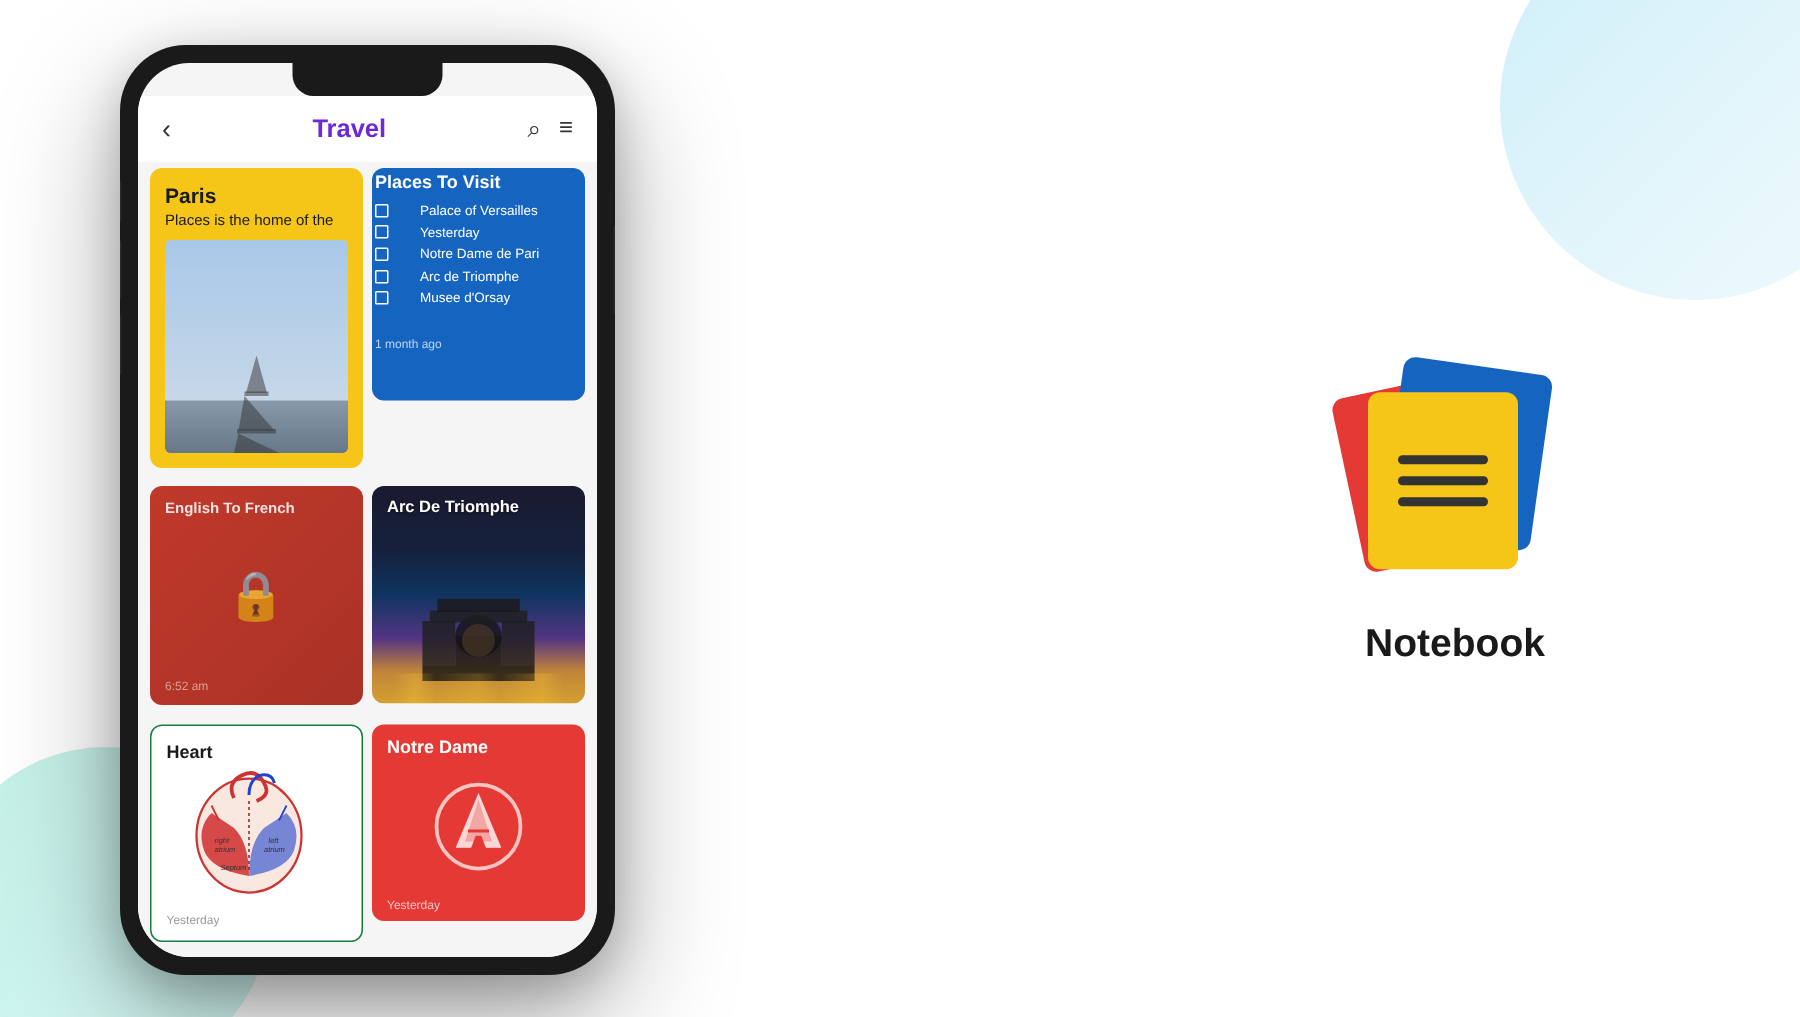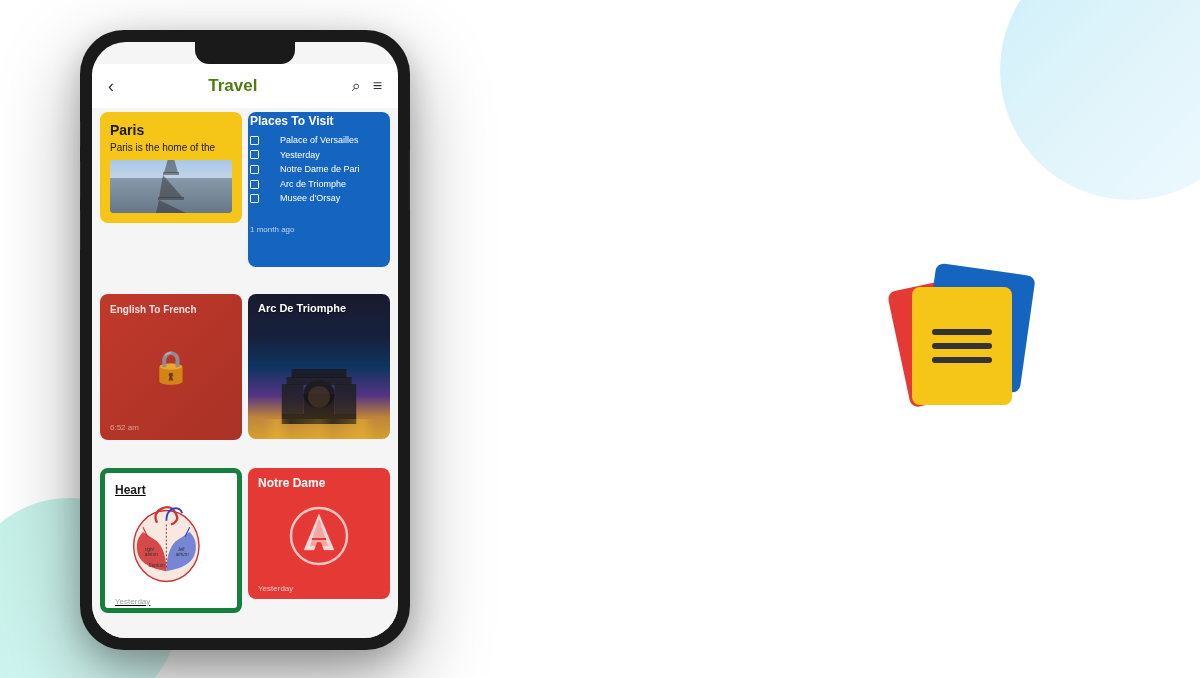--- a/index.html
+++ b/index.html
@@ -132,21 +132,21 @@
       display: flex;
       align-items: center;
       justify-content: space-between;
       padding: 0 16px;
       z-index: 5;
     }
 
     .header-title {
       font-size: 17px;
       font-weight: 700;
-      color: #4d7c0f;
+      color: #6d28d9;
     }
 
     .header-icons {
       display: flex;
       gap: 12px;
       align-items: center;
     }
 
     .header-icon {
       font-size: 16px;
@@ -179,21 +179,21 @@
       border-radius: 8px;
       overflow: hidden;
       position: relative;
       cursor: pointer;
     }
 
     
     .note-paris {
       background: #f5c518;
       padding: 10px;
-      height: 111px;
+      height: 200px;
       display: flex;
       flex-direction: column;
     }
 
     .note-paris-title {
       font-size: 14px;
       font-weight: 700;
       color: #1a1a1a;
       margin-bottom: 3px;
     }
@@ -332,22 +332,21 @@
       right: 0;
       height: 20px;
       background: linear-gradient(90deg, transparent 10%, rgba(255,200,50,0.3) 20%, transparent 30%, rgba(255,200,50,0.2) 50%, transparent 60%, rgba(255,200,50,0.3) 80%, transparent 90%);
     }
 
     
     .note-heart {
       background: #ffffff;
       padding: 10px;
       height: 145px;
-      border: 5px solid #15803d;
-      text-decoration: underline;
+      border: 1px solid #15803d;
     }
 
     .note-heart-title {
       font-size: 12px;
       font-weight: 700;
       color: #1a1a1a;
       margin-bottom: 4px;
     }
 
     .heart-drawing {
@@ -480,21 +479,21 @@
         <div class="header-icons">
           <span class="header-icon">⌕</span>
           <span class="header-icon">≡</span>
         </div>
       </div>
 
       <div class="notes-grid">
 
         <div class="note-card note-paris">
           <div class="note-paris-title">Paris</div>
-          <div class="note-paris-text">Paris is the home of the</div>
+          <div class="note-paris-text">Places is the home of the</div>
           <div class="note-paris-image">
             <div class="paris-img-sky"></div>
             <div class="paris-img-city"></div>
 
             <svg style="position:absolute;bottom:0;left:50%;transform:translateX(-50%);width:40px;height:65px;" viewBox="0 0 40 65">
               <polygon points="20,0 13,25 27,25" fill="rgba(50,50,50,0.5)"></polygon>
               <rect x="12" y="24" width="16" height="3" fill="rgba(50,50,50,0.5)"></rect>
               <polygon points="12,27 8,50 32,50" fill="rgba(50,50,50,0.5)"></polygon>
               <rect x="7" y="49" width="26" height="3" fill="rgba(50,50,50,0.5)"></rect>
               <polygon points="8,52 5,65 35,65" fill="rgba(50,50,50,0.5)"></polygon>
@@ -610,13 +609,14 @@
     <div class="logo-card-red"></div>
 
     <div class="logo-card-blue"></div>
 
     <div class="logo-card-yellow">
       <div class="logo-line"></div>
       <div class="logo-line"></div>
       <div class="logo-line"></div>
     </div>
   </div>
+  <div class="notebook-app-name">Notebook</div>
 </div>
 
 </body></html>

